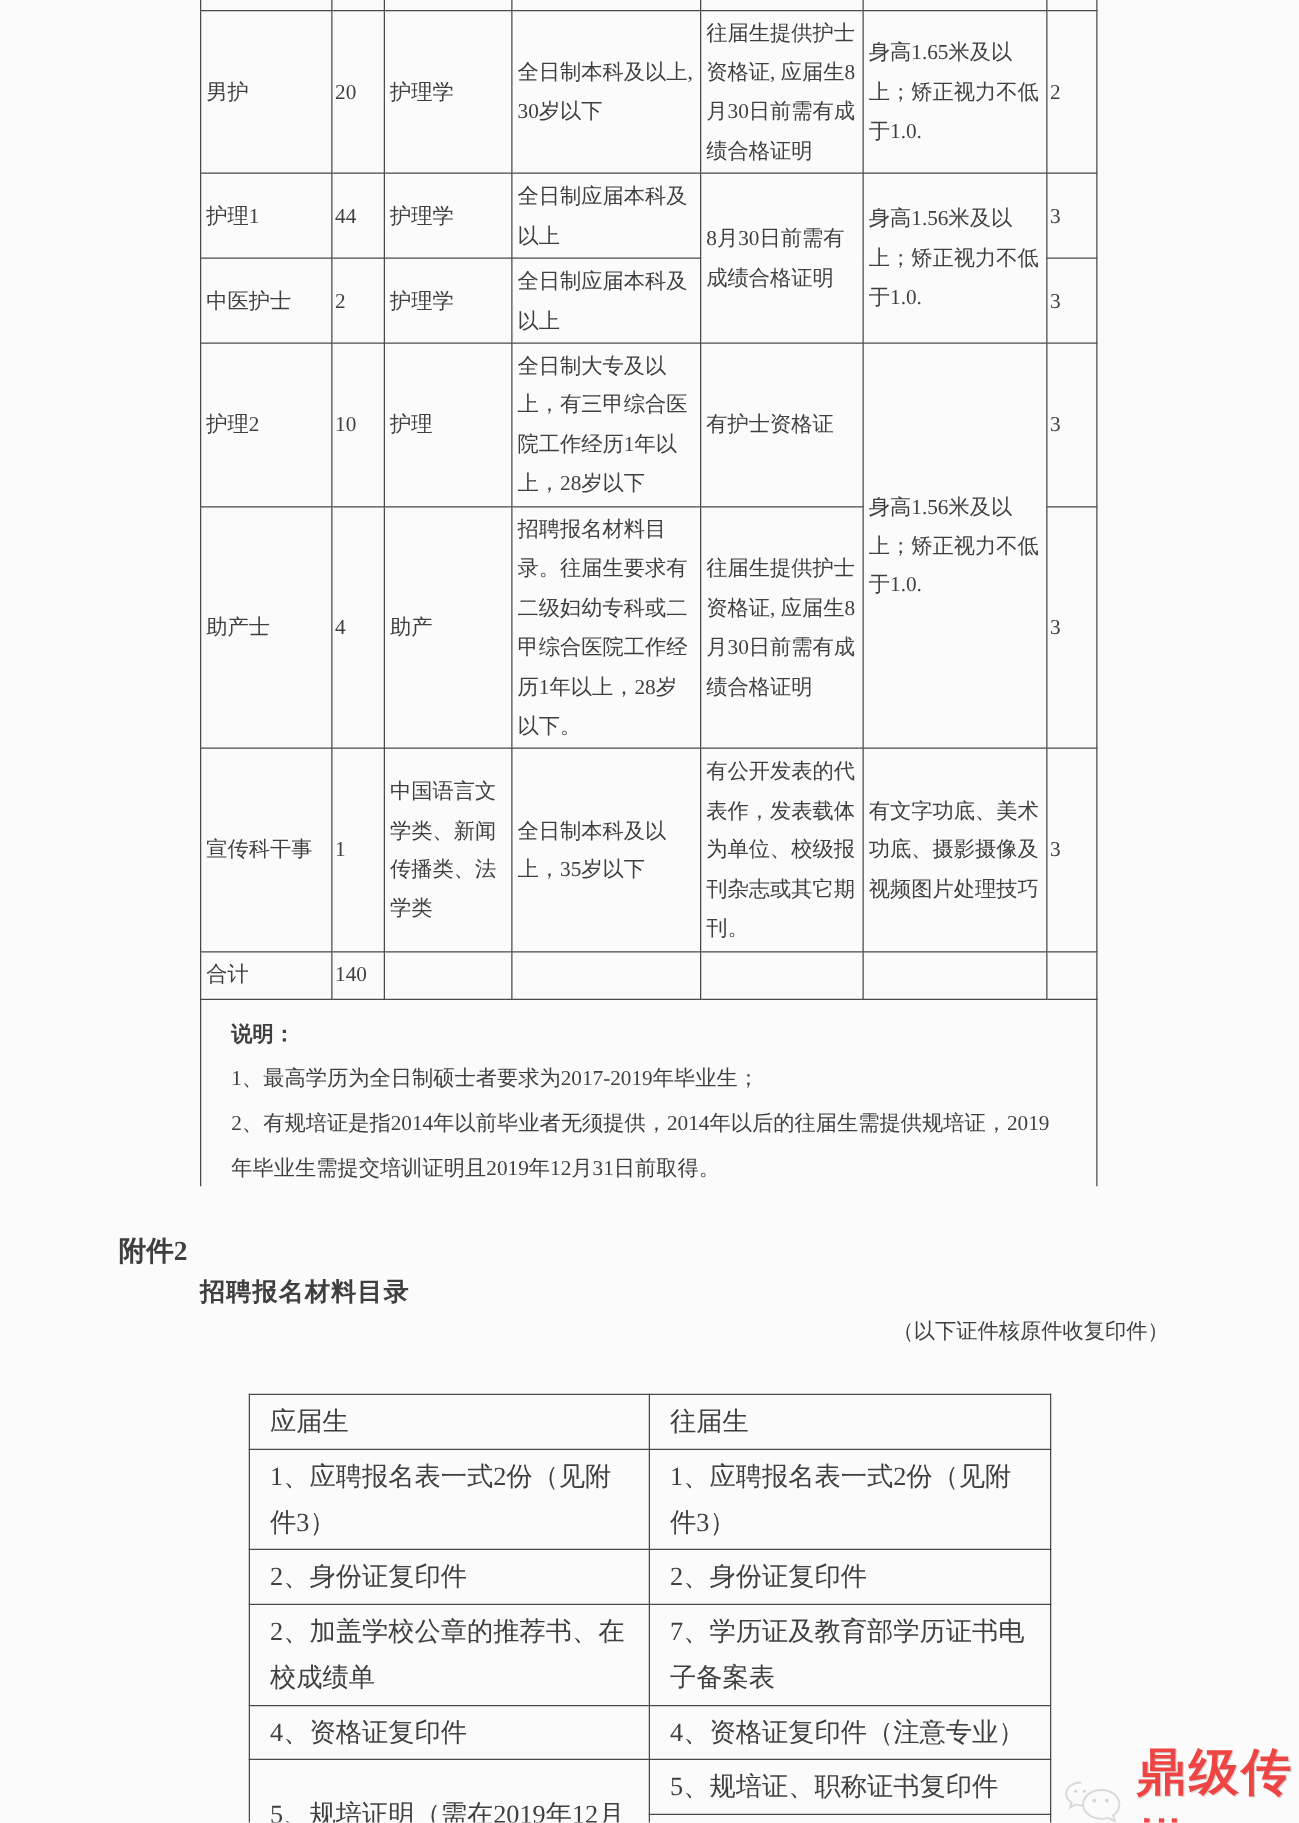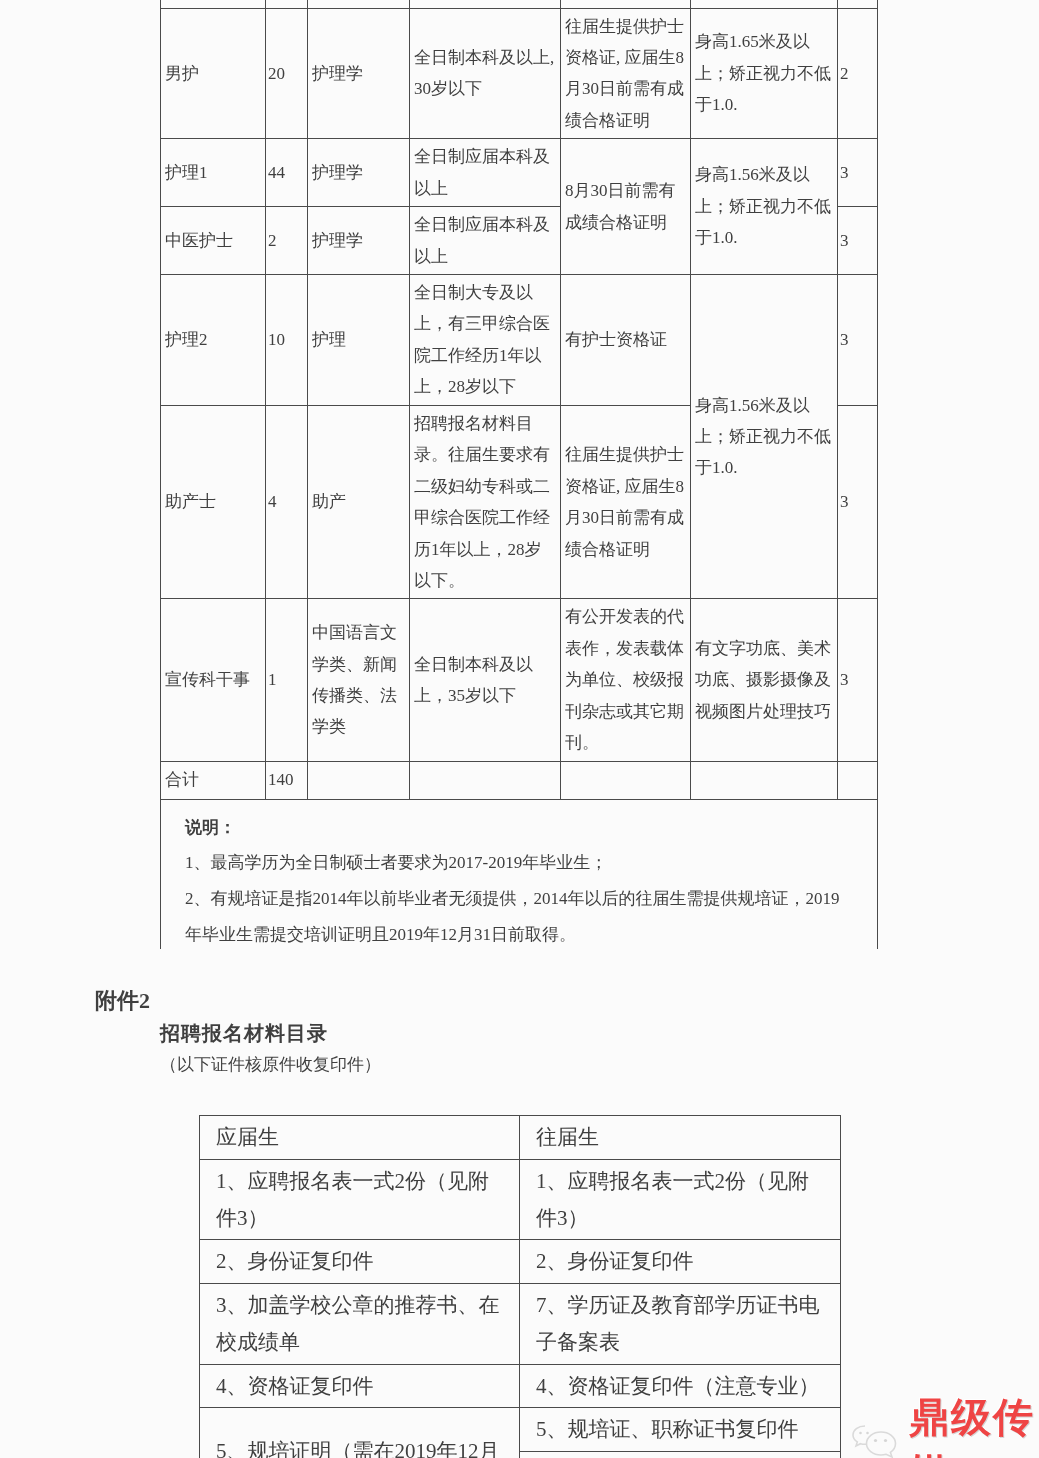--- a/index.html
+++ b/index.html
@@ -43,21 +43,21 @@
   .fujian {
     position:absolute; left:95px; top:986px;
     font-size:22px; font-weight:bold;
   }
   .h-title {
     position:absolute; left:160px; top:1020px; width:775px;
     text-align:left; font-size:20px; font-weight:bold; letter-spacing:1px;
   }
   .h-sub {
     position:absolute; left:160px; top:1053px; width:775px;
-    text-align:left; font-size:17px;
+    text-align:right; font-size:17px;
   }
 
   
   .t2wrap { position:absolute; left:199px; top:1115px; }
   table.t2 {
     border-collapse:collapse; table-layout:fixed; width:641px;
   }
   table.t2 td {
     border:1px solid #4a4a4a;
     font-size:21px; line-height:1.75;
@@ -200,21 +200,21 @@
       </tr>
       <tr style="height:40px">
         <td>1、应聘报名表一式2份（见附件3）</td>
         <td>1、应聘报名表一式2份（见附件3）</td>
       </tr>
       <tr style="height:40px">
         <td>2、身份证复印件</td>
         <td>2、身份证复印件</td>
       </tr>
       <tr style="height:78px">
-        <td>3、加盖学校公章的推荐书、在校成绩单</td>
+        <td>2、加盖学校公章的推荐书、在校成绩单</td>
         <td>7、学历证及教育部学历证书电子备案表</td>
       </tr>
       <tr style="height:40px">
         <td>4、资格证复印件</td>
         <td>4、资格证复印件（注意专业）</td>
       </tr>
       <tr style="height:42px">
         <td rowspan="2">5、规培证明（需在2019年12月31日前取得）</td>
         <td>5、规培证、职称证书复印件</td>
       </tr>

